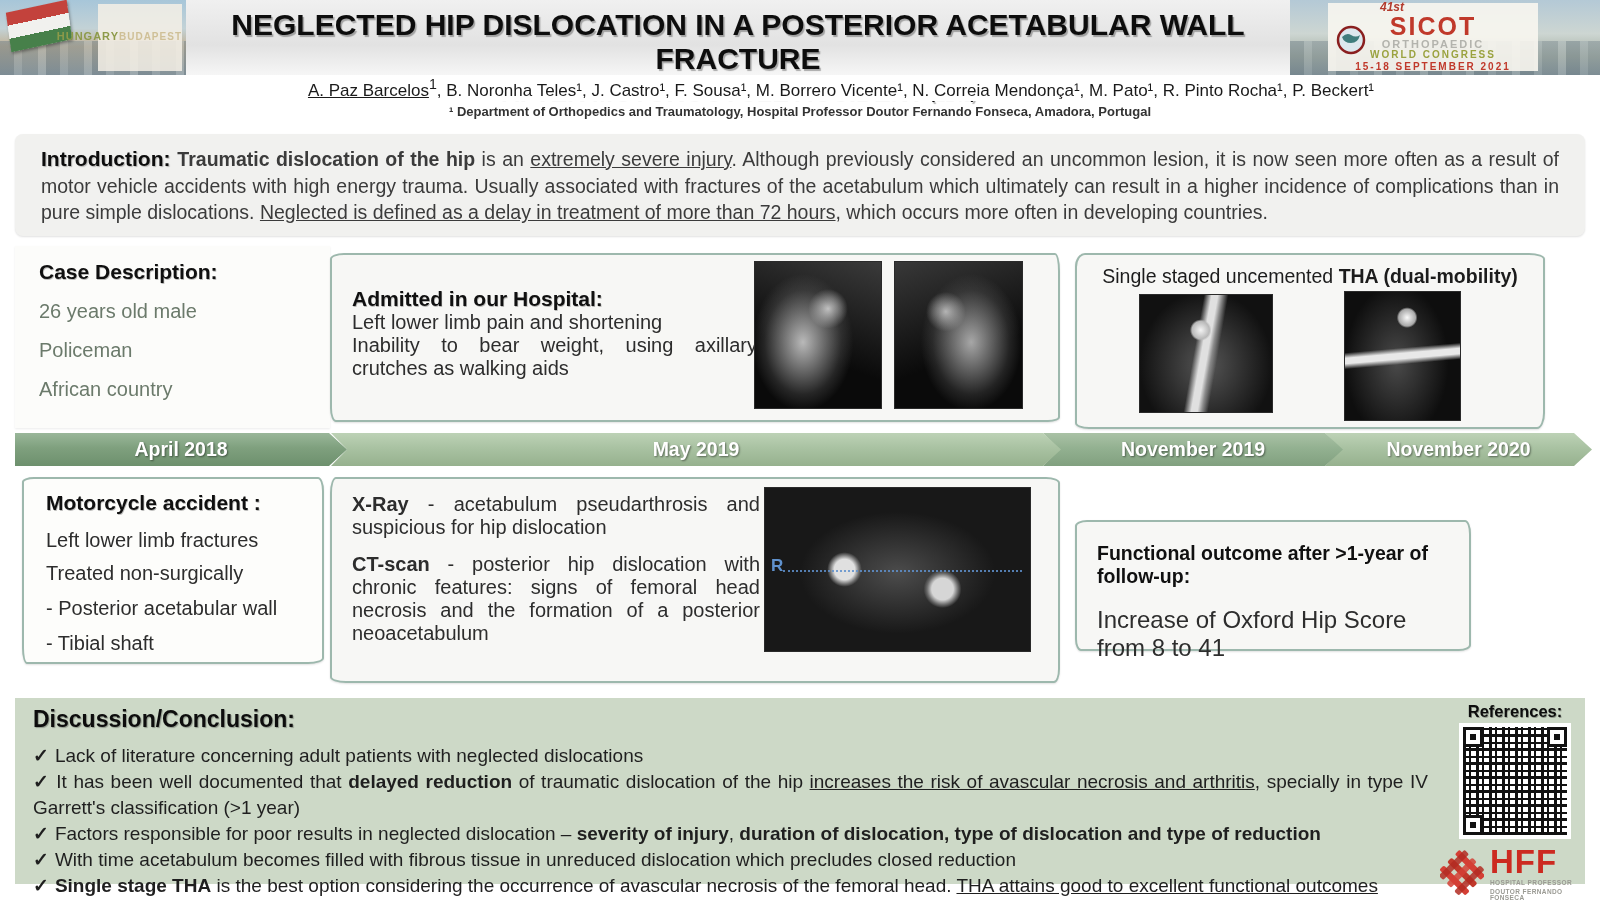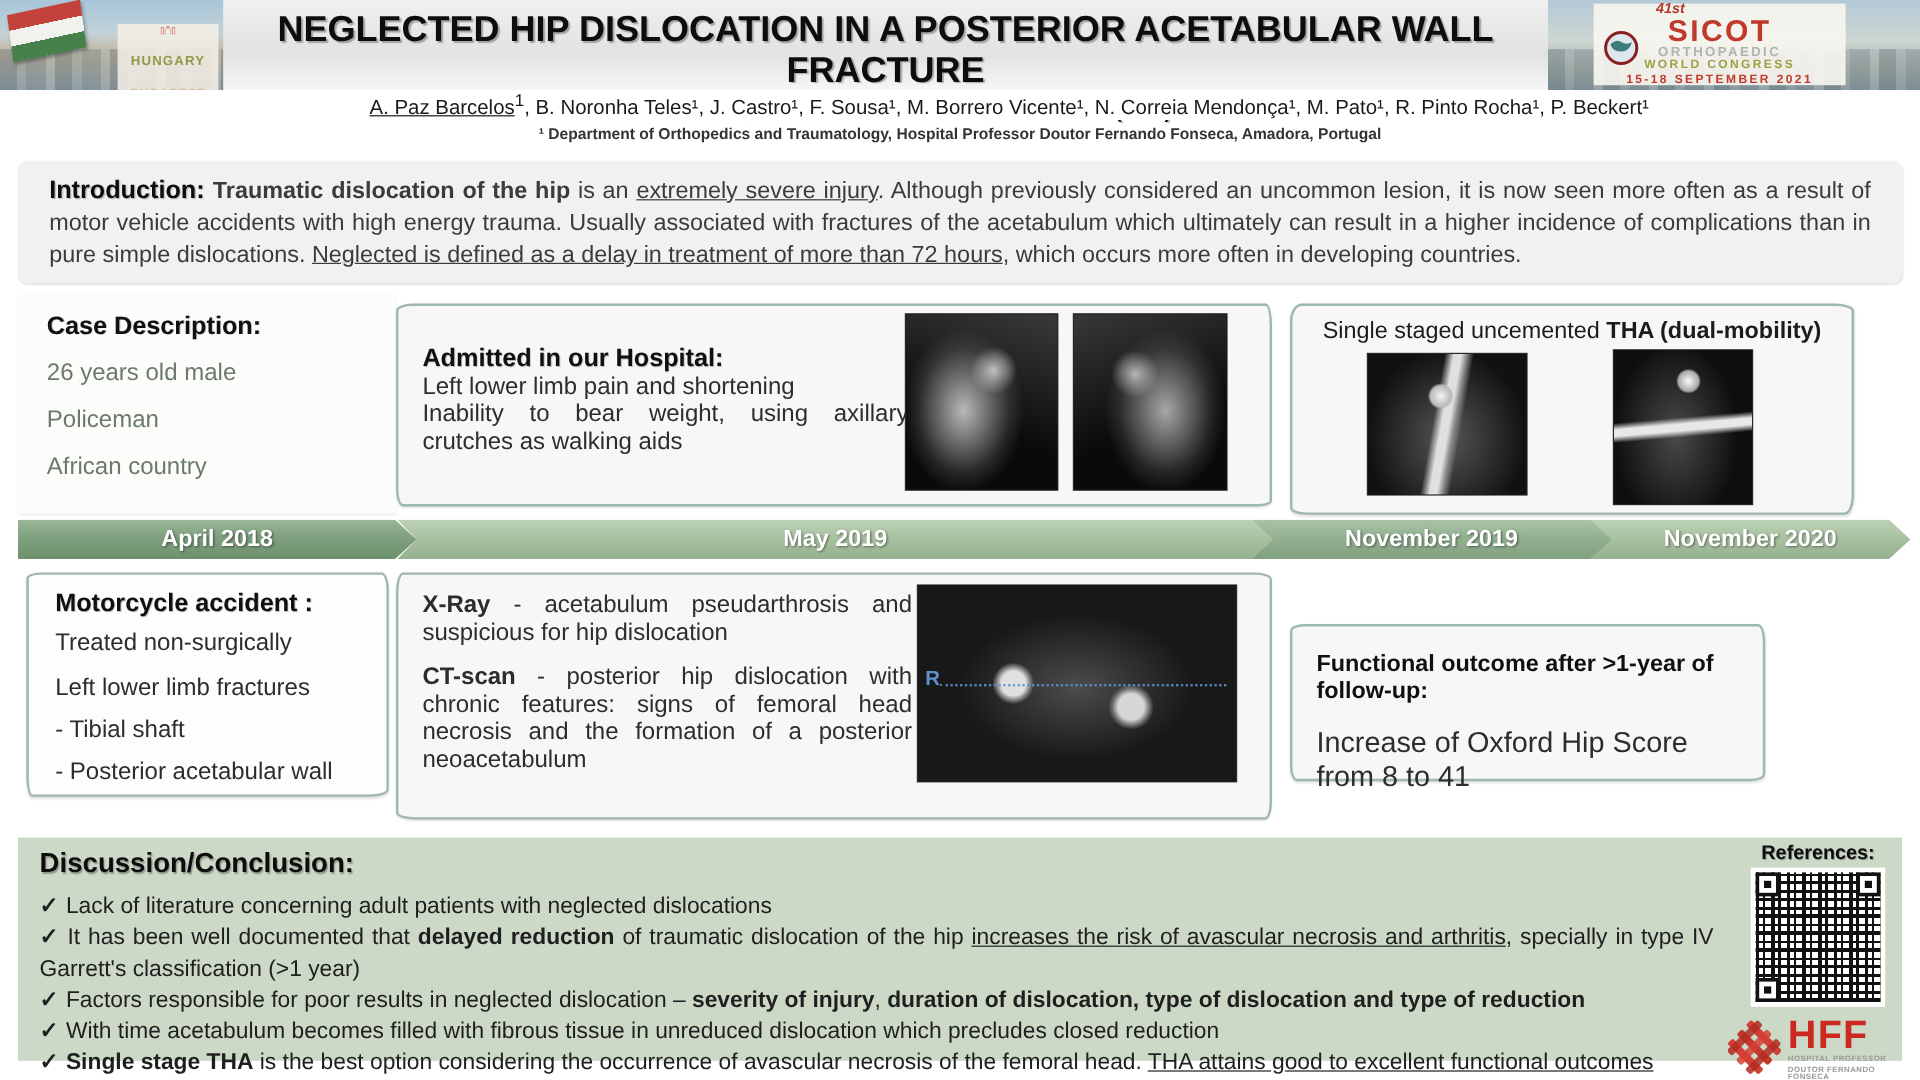--- a/index.html
+++ b/index.html
@@ -15,22 +15,22 @@
   .photo{position:absolute;top:0;height:75px;overflow:hidden;}
   .photo-left{left:0;width:186px;
     background:linear-gradient(180deg,#a7c6d9 0%,#c3d2d6 38%,#c2b194 62%,#8b9aa2 100%);}
   .photo-right{left:1290px;width:310px;
     background:linear-gradient(180deg,#b4c9d6 0%,#cdd6d2 45%,#a6b0a4 75%,#7e8f96 100%);}
   .bldg-strip{position:absolute;bottom:0;left:0;right:0;height:34px;opacity:.5;
     background:repeating-linear-gradient(90deg,#6f7f88 0 14px,#9aa7ad 14px 22px,#7d8c93 22px 38px,#aab5b9 38px 46px);}
   .flag{position:absolute;left:8px;top:6px;width:62px;height:40px;
     background:linear-gradient(180deg,#c3423c 0 33%,#f1f1ee 33% 66%,#47804a 66% 100%);
     transform:rotate(-8deg) skewY(-4deg);box-shadow:1px 2px 3px rgba(0,0,0,.35);}
-  .hu-badge{position:absolute;right:4px;top:20px;width:84px;height:67px;background:rgba(244,240,230,.85);
-    display:flex;flex-direction:column;align-items:center;justify-content:flex-end;padding-bottom:3px;box-sizing:border-box;gap:16px;}
+  .hu-badge{position:absolute;right:4px;top:4px;width:84px;height:67px;background:rgba(244,240,230,.85);
+    display:flex;flex-direction:row;align-items:center;justify-content:flex-end;padding-bottom:3px;box-sizing:border-box;}
   .hu-country{font-size:11px;font-weight:bold;letter-spacing:1px;color:#8d9a49;}
   .hu-city{font-size:10px;font-weight:bold;letter-spacing:1px;color:#cfc097;}
   .sicot-box{position:absolute;left:38px;top:3px;width:210px;height:68px;background:rgba(248,246,240,.9);
     display:flex;flex-direction:column;align-items:center;justify-content:center;line-height:1.02;}
   .sicot-ed{font-size:12px;font-weight:bold;color:#b33a2d;font-style:italic;align-self:flex-start;margin-left:52px;}
   .sicot-name{font-size:25px;font-weight:bold;color:#c0392b;letter-spacing:2px;}
   .sicot-l2{font-size:11px;font-weight:bold;color:#b3b3ad;letter-spacing:2px;}
   .sicot-l3{font-size:10px;font-weight:bold;color:#9aa23f;letter-spacing:2px;}
   .sicot-dates{font-size:10px;font-weight:bold;color:#c0392b;letter-spacing:2px;margin-top:2px;}
   .sicot-globe{position:absolute;left:8px;top:22px;}
@@ -212,24 +212,24 @@
   </div>
 <div class="tl-seg tl-3">
     <span>November 2019</span>
   </div>
 <div class="tl-seg tl-4">
     <span>November 2020</span>
   </div>
 
 <div class="sketch accident-box">
   <p class="box-head">Motorcycle accident :</p>
+  <p class="accident-line first">Left lower limb fractures</p>
   <p class="accident-line">Treated non-surgically</p>
-  <p class="accident-line first">Left lower limb fractures</p>
+  <p class="accident-bullet">- Posterior acetabular wall</p>
   <p class="accident-bullet">- Tibial shaft</p>
-  <p class="accident-bullet">- Posterior acetabular wall</p>
 </div>
 
 <div class="sketch imaging-box">
   <div class="imaging-text">
     <p><span class="b">X-Ray</span><span> - acetabulum pseudarthrosis and suspicious for hip dislocation</span></p>
     <p><span class="b">CT-scan</span><span> - posterior hip dislocation with chronic features: signs of femoral head necrosis and the formation of a posterior neoacetabulum</span></p>
   </div>
 </div>
 <div class="xray ct" style="left:765px;top:488px;width:265px;height:163px;">
   <span class="ct-r">R</span>

